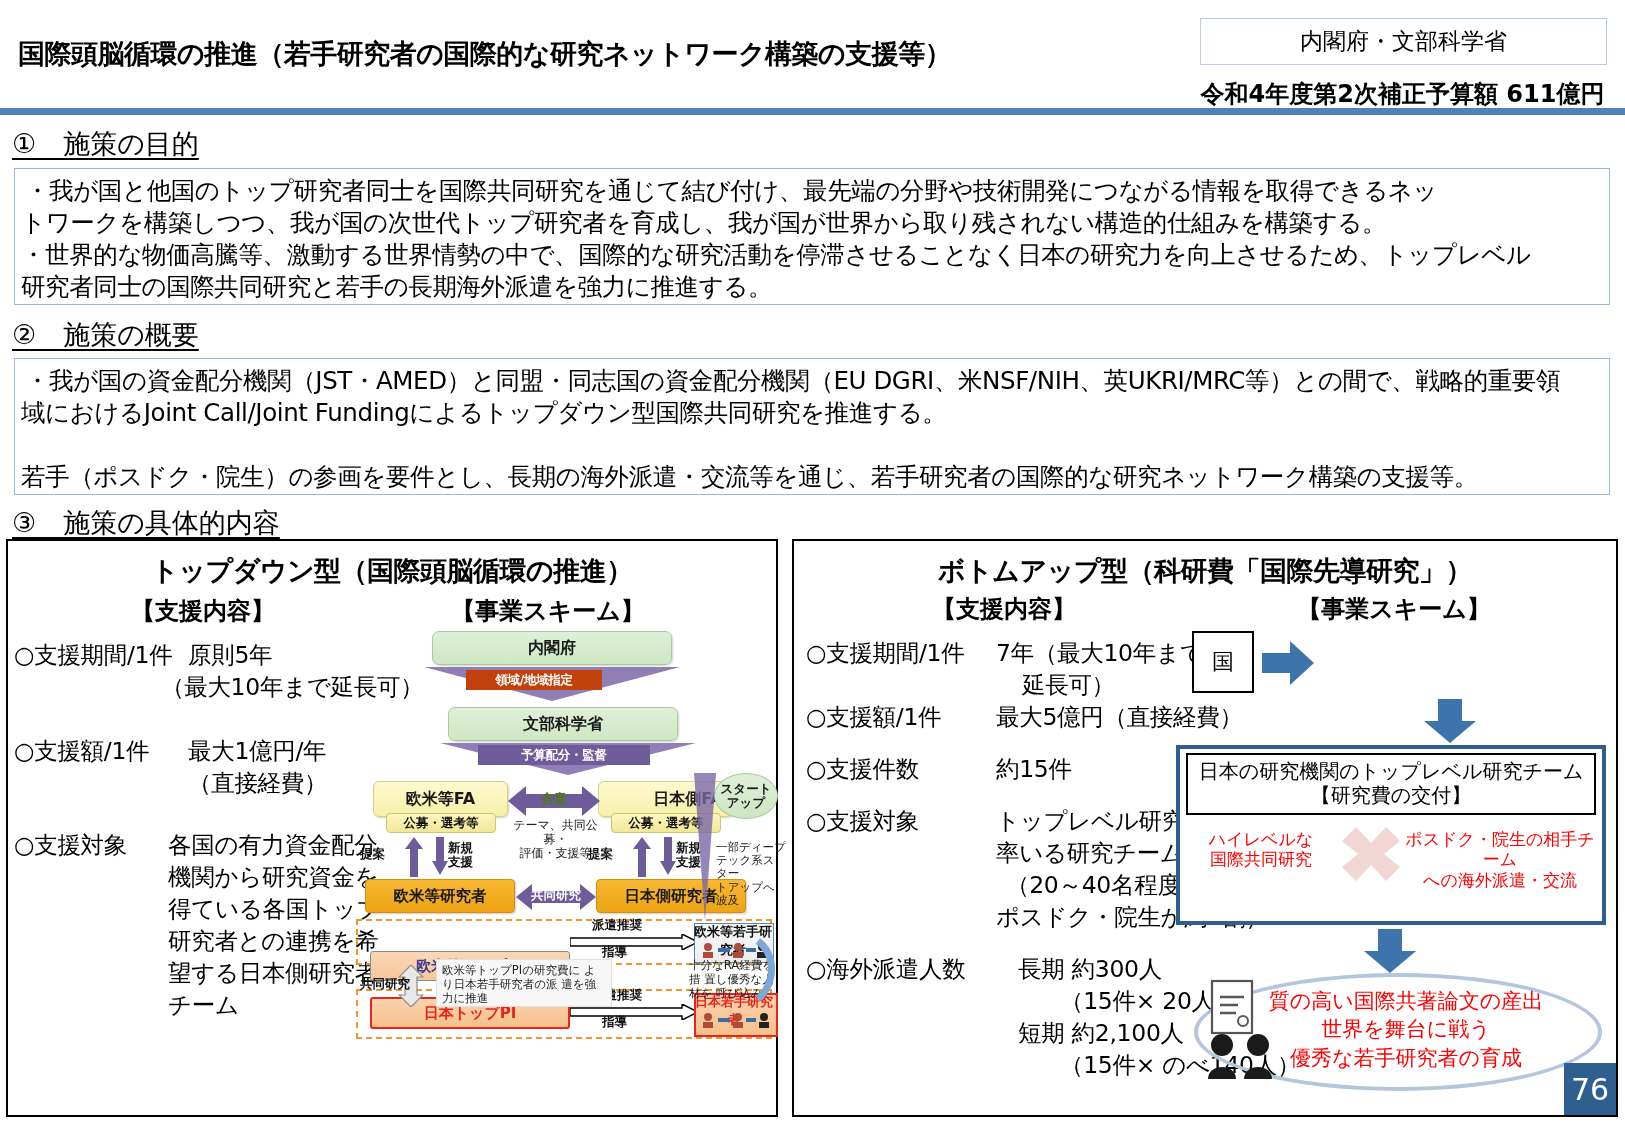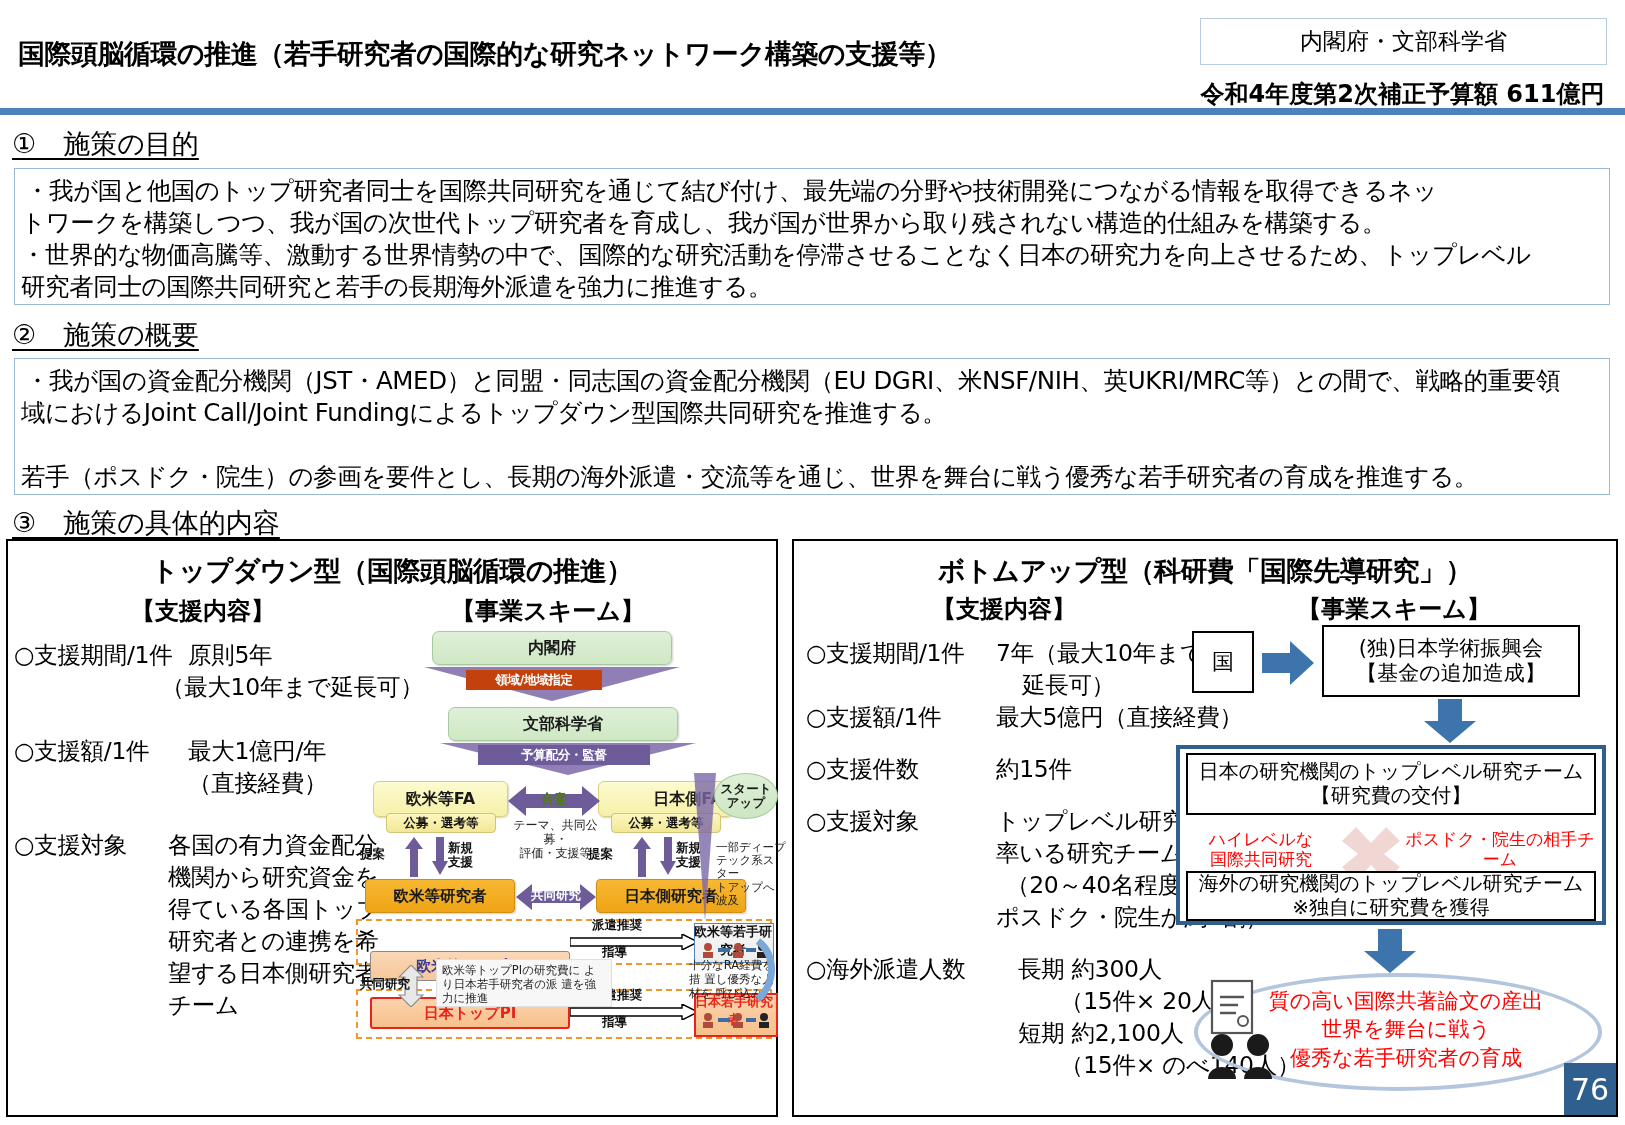--- a/index.html
+++ b/index.html
@@ -150,21 +150,21 @@
     <div class="para" style="position:absolute;left:10px;top:6px;">・我が国と他国のトップ研究者同士を国際共同研究を通じて結び付け、最先端の分野や技術開発につながる情報を取得できるネッ</div>
     <div class="para" style="position:absolute;left:6px;top:38px;">トワークを構築しつつ、我が国の次世代トップ研究者を育成し、我が国が世界から取り残されない構造的仕組みを構築する。</div>
     <div class="para" style="position:absolute;left:6px;top:70px;">・世界的な物価高騰等、激動する世界情勢の中で、国際的な研究活動を停滞させることなく日本の研究力を向上させるため、トップレベル</div>
     <div class="para" style="position:absolute;left:6px;top:102px;">研究者同士の国際共同研究と若手の長期海外派遣を強力に推進する。</div>
   </div>
 
   <div class="sec-head" style="left:12px;top:317px;">②　施策の概要</div>
   <div class="txtbox" style="left:14px;top:358px;width:1596px;height:137px;">
     <div class="para" style="position:absolute;left:10px;top:6px;">・我が国の資金配分機関（JST・AMED）と同盟・同志国の資金配分機関（EU DGRI、米NSF/NIH、英UKRI/MRC等）との間で、戦略的重要領</div>
     <div class="para" style="position:absolute;left:6px;top:38px;">域におけるJoint Call/Joint Fundingによるトップダウン型国際共同研究を推進する。</div>
-    <div class="para" style="position:absolute;left:6px;top:102px;">若手（ポスドク・院生）の参画を要件とし、長期の海外派遣・交流等を通じ、世界を舞台に戦う優秀な若手研究者の育成を推進する。</div>
+    <div class="para" style="position:absolute;left:6px;top:102px;">若手（ポスドク・院生）の参画を要件とし、長期の海外派遣・交流等を通じ、若手研究者の国際的な研究ネットワーク構築の支援等。</div>
   </div>
 
   <div class="sec-head" style="left:12px;top:505px;">③　施策の具体的内容</div>
 
   <div class="panel" style="left:6px;top:539px;width:772px;height:578px;">
     <div class="panel-title" style="top:12px;">トップダウン型（国際頭脳循環の推進）</div>
     <div class="col-head" style="left:60px;top:54px;width:270px;">【支援内容】</div>
     <div class="col-head" style="left:390px;top:54px;width:300px;">【事業スキーム】</div>
 
     <div class="bullet-row" style="left:6px;top:98px;">○支援期間/1件</div>
@@ -358,47 +358,39 @@
     <div class="bullet-sub" style="left:266px;top:444px;">（15件× 20人）</div>
     <div class="bullet-sub" style="left:224px;top:476px;">短期 約2,100人</div>
     <div class="bullet-sub" style="left:266px;top:508px;">（15件× のべ140人）</div>
 
     <div class="kbox" style="left:398px;top:90px;width:62px;height:62px;font-size:22px;">
       <span>国</span>
     </div>
     <svg style="position:absolute;left:468px;top:98px;" width="52" height="48" viewBox="0 0 52 48">
       <polygon points="0,14 28,14 28,2 52,24 28,46 28,34 0,34" fill="#3d74ab"></polygon>
     </svg>
-    <div class="kbox" style="left:528px;top:84px;width:258px;height:72px;white-space:pre-line;">
-      <span>(独)日本学術振興会
-【基金の追加造成】</span>
-    </div>
 
     <svg style="position:absolute;left:630px;top:158px;" width="52" height="44" viewBox="0 0 52 44">
       <polygon points="14,0 38,0 38,22 52,22 26,44 0,22 14,22" fill="#3d74ab"></polygon>
     </svg>
 
     <div class="blue-frame" style="left:382px;top:204px;width:430px;height:180px;"></div>
     <div class="kbox" style="left:392px;top:212px;width:410px;height:62px;white-space:pre-line;font-size:20px;">
       <span>日本の研究機関のトップレベル研究チーム
 【研究費の交付】</span>
     </div>
 
     <div class="redtxt" style="left:392px;top:288px;width:150px;white-space:pre-line;">ハイレベルな
 国際共同研究</div>
     <svg style="position:absolute;left:548px;top:286px;" width="58" height="54" viewBox="0 0 58 54">
       <polygon points="14,0 29,16 44,0 58,14 42,27 58,40 44,54 29,38 14,54 0,40 16,27 0,14" fill="#f0d7d3"></polygon>
     </svg>
     <div class="redtxt" style="left:606px;top:288px;width:200px;white-space:pre-line;">ポスドク・院生の相手チーム
 への海外派遣・交流</div>
 
-    <div class="kbox" style="left:392px;top:330px;width:410px;height:50px;white-space:pre-line;font-size:20px;">
-      <span>海外の研究機関のトップレベル研究チーム
-※独自に研究費を獲得</span>
-    </div>
 
     <svg style="position:absolute;left:570px;top:388px;" width="52" height="44" viewBox="0 0 52 44">
       <polygon points="14,0 38,0 38,22 52,22 26,44 0,22 14,22" fill="#3d74ab"></polygon>
     </svg>
 
     <div class="oval-outline" style="left:400px;top:432px;width:400px;height:110px;"></div>
     <svg style="position:absolute;left:412px;top:438px;" width="56" height="72">
       <rect x="6" y="2" width="40" height="52" fill="#fff" stroke="#555" stroke-width="2.2"></rect>
       <line x1="14" y1="18" x2="38" y2="18" stroke="#555" stroke-width="2.5"></line>
       <line x1="14" y1="26" x2="32" y2="26" stroke="#555" stroke-width="2.5"></line>

